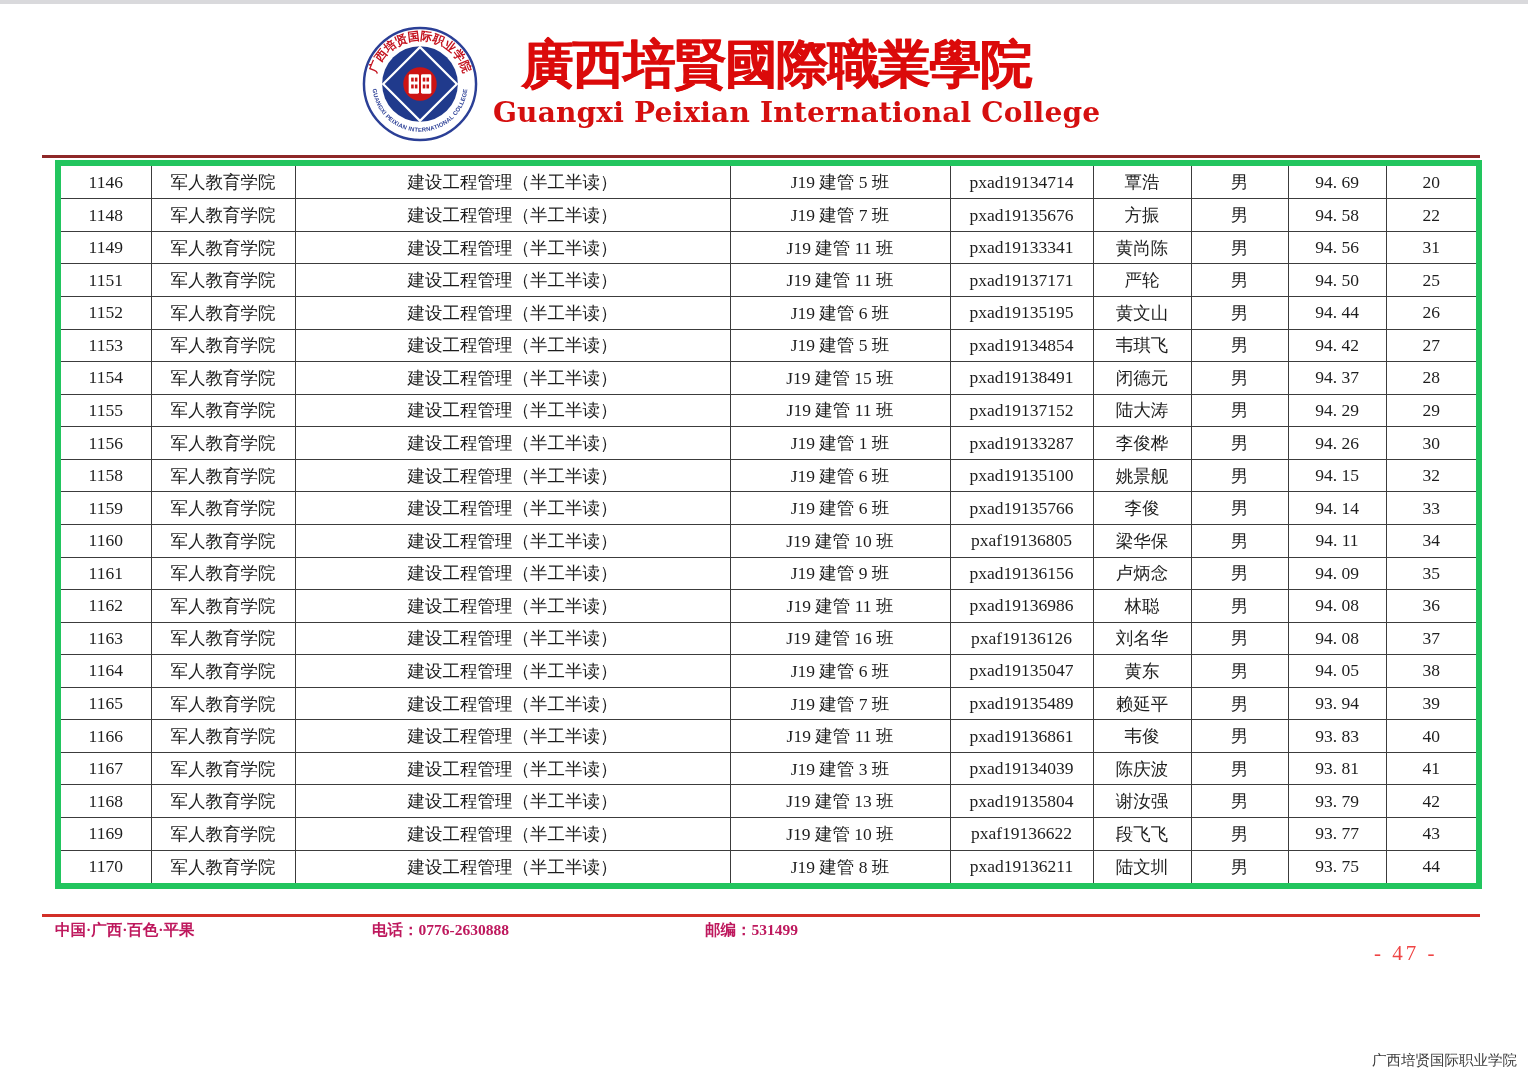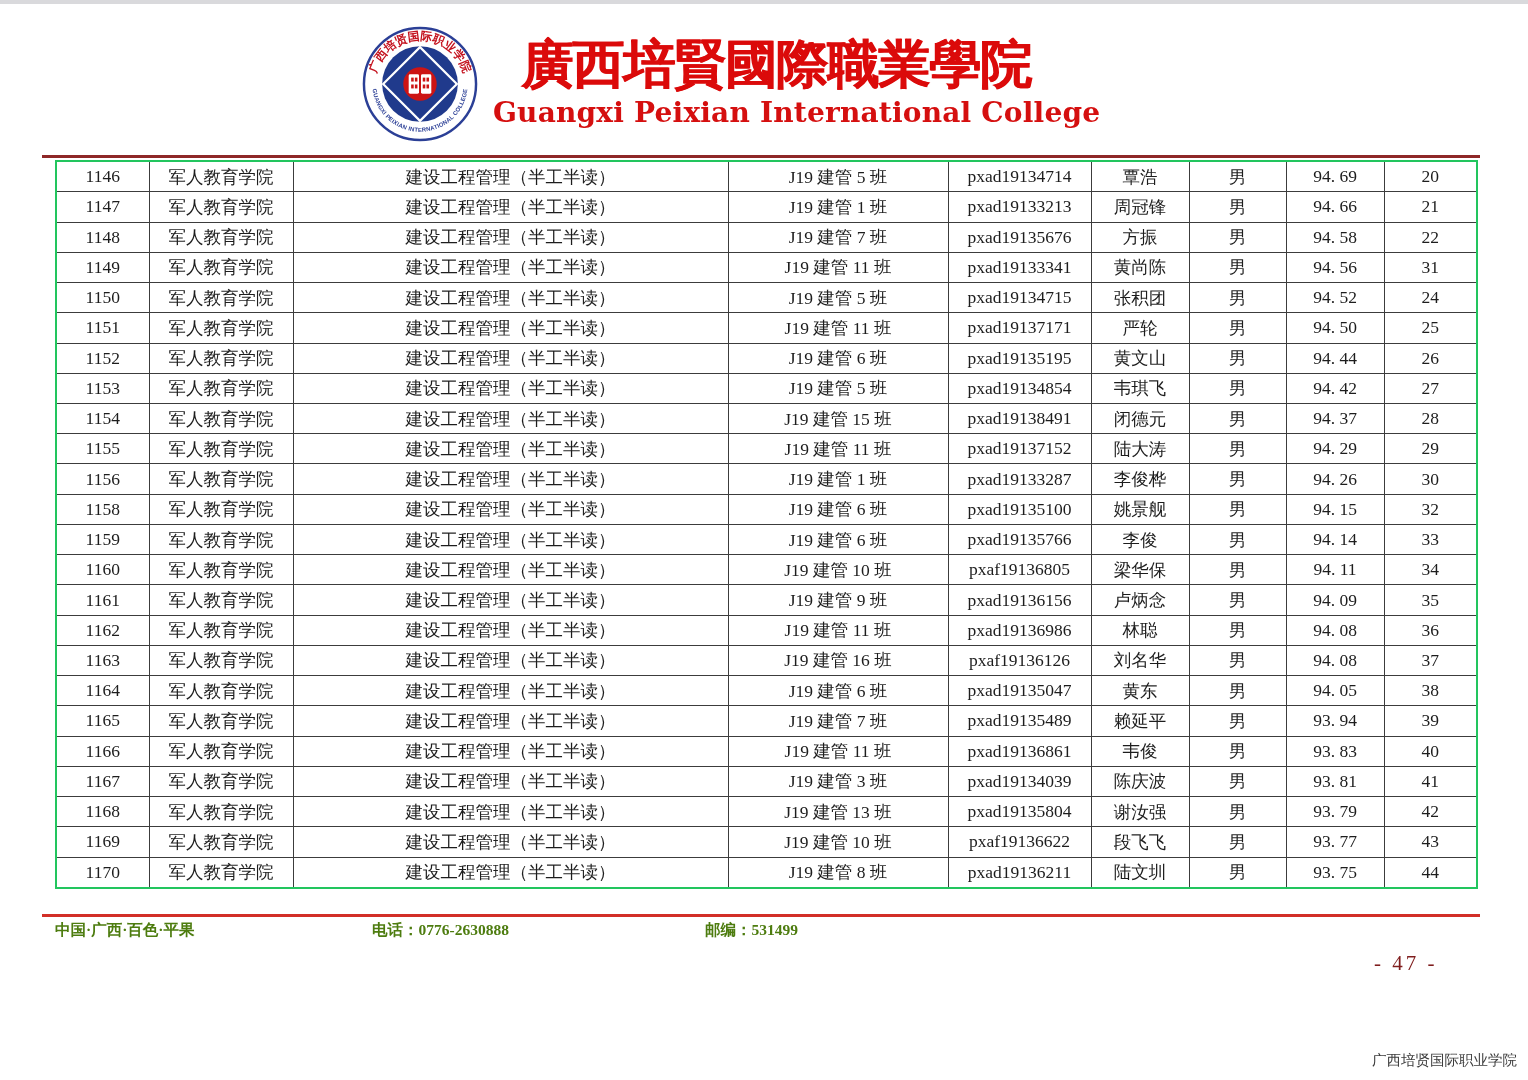--- a/index.html
+++ b/index.html
@@ -44,57 +44,56 @@
 
   
   .table-top-line {
     position: absolute; left: 42px; top: 155px; width: 1438px; height: 3px;
     background: #8e2727;
   }
   table.score-table {
     position: absolute; left: 55px; top: 160px;
     width: 1421px; height: 729px;
     border-collapse: collapse; table-layout: fixed;
-    border: 2px solid #22c55e;
+    border: 6px solid #22c55e;
   }
   table.score-table td {
     border: 1px solid #3c3c3c;
     text-align: center;
     vertical-align: middle;
     font-size: 17.5px;
     color: #1d1d1d;
     padding: 0;
     white-space: nowrap;
     overflow: hidden;
   }
 
   
   .footer-line {
     position: absolute; left: 42px; top: 914px; width: 1438px; height: 3px;
     background: #d22f27;
   }
   .footer-address, .footer-phone, .footer-postal {
     position: absolute; top: 920px;
-    color: #4d7c0f;
+    color: #be185d;
     font-size: 15.5px;
     font-weight: 600;
     font-family: "Liberation Serif", serif;
     white-space: nowrap;
   }
   .footer-address { left: 55px; }
   .footer-phone   { left: 372px; }
   .footer-postal  { left: 705px; }
 
   .page-number {
     position: absolute; left: 1374px; top: 941px;
-    font-size: 21px; color: #7f1d1d;
+    font-size: 21px; color: #ef4444;
     letter-spacing: 3px;
     font-family: "Liberation Serif", serif;
     white-space: nowrap;
-    margin-top: 10px;
   }
   .bottom-right-text {
     position: absolute; left: 1372px; top: 1051px;
     font-size: 14.5px; color: #3c3c3c;
     font-family: "Liberation Sans", sans-serif;
     white-space: nowrap;
   }
 </style>
 </head>
 <body>
@@ -161,62 +160,40 @@
           <td>军人教育学院</td>
           <td>建设工程管理（半工半读）</td>
           <td>J19 建管 5 班</td>
           <td>pxad19134714</td>
           <td>覃浩</td>
           <td>男</td>
           <td>94. 69</td>
           <td>20</td>
         </tr>
         <tr>
-          <td>1147</td>
-          <td>军人教育学院</td>
-          <td>建设工程管理（半工半读）</td>
-          <td>J19 建管 1 班</td>
-          <td>pxad19133213</td>
-          <td>周冠锋</td>
-          <td>男</td>
-          <td>94. 66</td>
-          <td>21</td>
-        </tr>
-        <tr>
           <td>1148</td>
           <td>军人教育学院</td>
           <td>建设工程管理（半工半读）</td>
           <td>J19 建管 7 班</td>
           <td>pxad19135676</td>
           <td>方振</td>
           <td>男</td>
           <td>94. 58</td>
           <td>22</td>
         </tr>
         <tr>
           <td>1149</td>
           <td>军人教育学院</td>
           <td>建设工程管理（半工半读）</td>
           <td>J19 建管 11 班</td>
           <td>pxad19133341</td>
           <td>黄尚陈</td>
           <td>男</td>
           <td>94. 56</td>
           <td>31</td>
-        </tr>
-        <tr>
-          <td>1150</td>
-          <td>军人教育学院</td>
-          <td>建设工程管理（半工半读）</td>
-          <td>J19 建管 5 班</td>
-          <td>pxad19134715</td>
-          <td>张积团</td>
-          <td>男</td>
-          <td>94. 52</td>
-          <td>24</td>
         </tr>
         <tr>
           <td>1151</td>
           <td>军人教育学院</td>
           <td>建设工程管理（半工半读）</td>
           <td>J19 建管 11 班</td>
           <td>pxad19137171</td>
           <td>严轮</td>
           <td>男</td>
           <td>94. 50</td>

